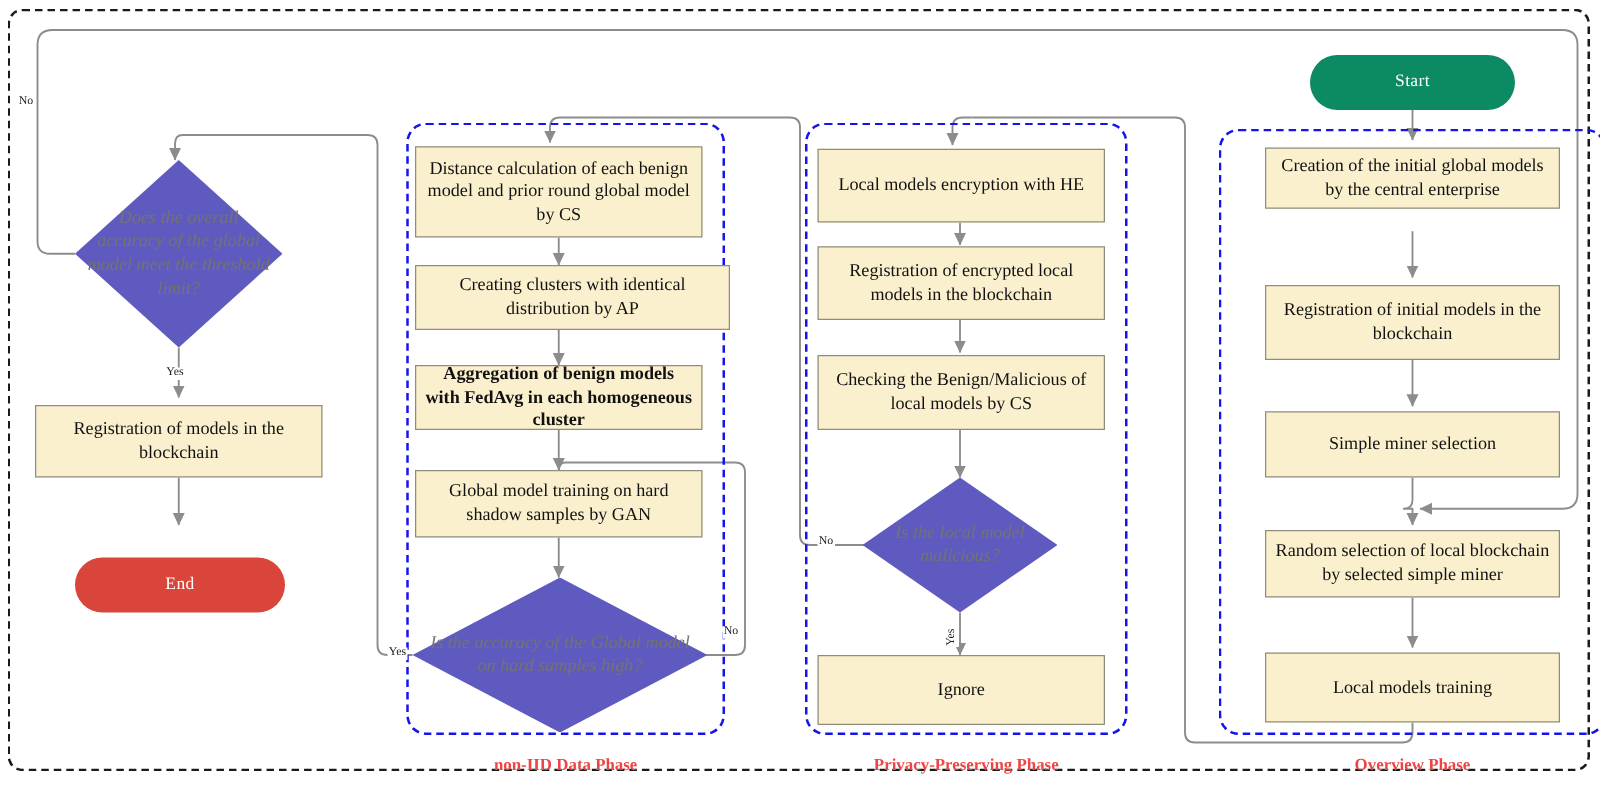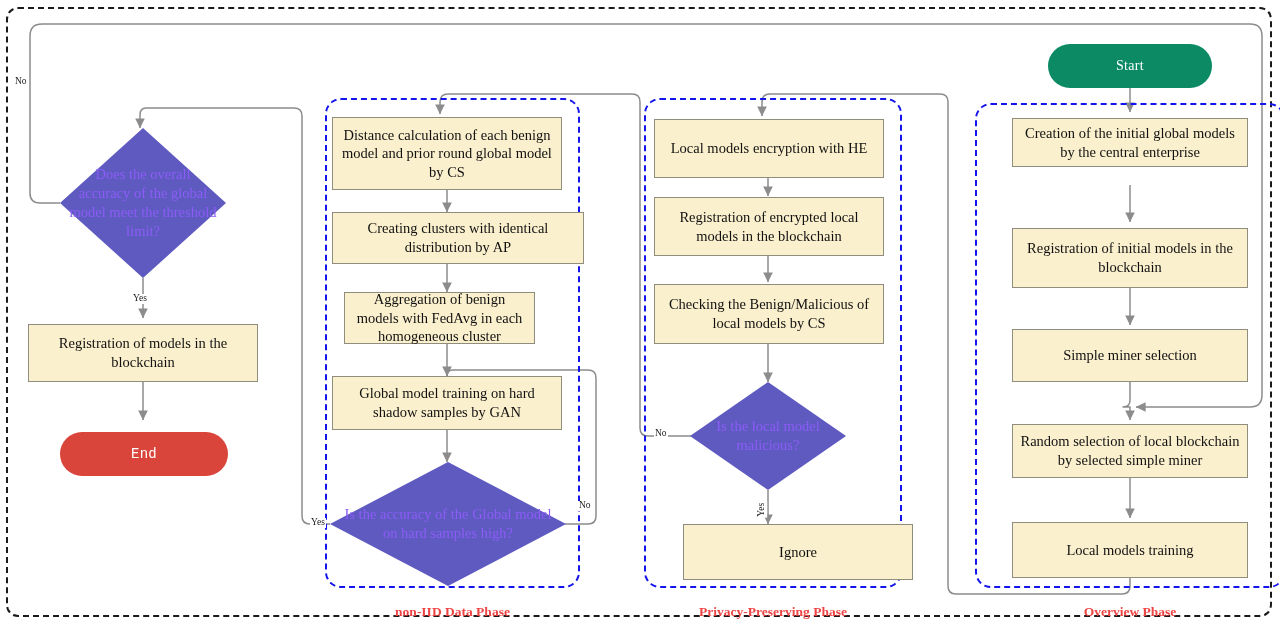--- a/index.html
+++ b/index.html
@@ -32,21 +32,21 @@
     background:#fbf0cd;border:1.4px solid #8f8e7e;
     font-size:14.5px;line-height:1.28;color:#111;padding:4px 7px;
   }
 
   .terminator{
     border-radius:22px;color:#ffffff;font-size:14px;letter-spacing:.3px;text-align:right;
   }
   .term-start{background:#0b8a63;}
   .term-end{background:#d9453a;}
 
-  .diamond{color:#8b5cf6;font-size:14.5px;line-height:1.3;}
+  .diamond{color:#737373;font-size:14.5px;line-height:1.3;font-style:italic;}
   .diamond .dshape{
     position:absolute;left:0;top:0;width:100%;height:100%;
     background:#5f5ac0;
     clip-path:polygon(50% 0%,100% 50%,50% 100%,0% 50%);
   }
   .diamond .dtext{position:relative;z-index:2;padding:0 8px;}
 
   
   #wires{position:absolute;left:0;top:0;width:1280px;height:628px;
          pointer-events:none;}
@@ -152,36 +152,36 @@
 
   <div class="node proc" style="left:654px;top:284px;width:230px;height:60px;">
     <span>Checking the Benign/Malicious of local models by CS</span>
   </div>
 
   <div class="node diamond" style="left:690px;top:382px;width:156px;height:108px;">
     <div class="dshape"></div>
     <div class="dtext">Is the local model malicious?</div>
   </div>
 
-  <div class="node proc" style="left:654px;top:524px;width:230px;height:56px;margin-left:29px;">
+  <div class="node proc" style="left:654px;top:524px;width:230px;height:56px;">
     <span>Ignore</span>
   </div>
 
   <div class="phase-group" style="left:325px;top:98px;width:255px;height:490px;"></div>
   <div class="phase-label" style="left:340px;top:604px;width:225px;">non-IID Data Phase</div>
 
   <div class="node proc" style="left:332px;top:117px;width:230px;height:73px;">
     <span>Distance calculation of each benign model and prior round global model by CS</span>
   </div>
 
   <div class="node proc" style="left:332px;top:212px;width:252px;height:52px;">
     <span>Creating clusters with identical distribution by AP</span>
   </div>
 
-  <div class="node proc" style="left:344px;top:292px;width:191px;height:52px;">
+  <div class="node proc" style="left:332px;top:292px;width:230px;height:52px;font-weight:bold;">
     <span>Aggregation of benign models with FedAvg in each homogeneous cluster</span>
   </div>
 
   <div class="node proc" style="left:332px;top:376px;width:230px;height:54px;">
     <span>Global model training on hard shadow samples by GAN</span>
   </div>
 
   <div class="node diamond" style="left:330px;top:462px;width:236px;height:124px;">
     <div class="dshape"></div>
     <div class="dtext">Is the accuracy of the Global model on hard samples high?</div>
@@ -189,21 +189,21 @@
 
   <div class="node diamond" style="left:60px;top:128px;width:166px;height:150px;">
     <div class="dshape"></div>
     <div class="dtext">Does the overall accuracy of the global model meet the threshold limit?</div>
   </div>
 
   <div class="node proc" style="left:28px;top:324px;width:230px;height:58px;">
     <span>Registration of models in the blockchain</span>
   </div>
 
-  <div class="node terminator term-end" style="left:60px;top:432px;width:168px;height:44px;font-family:Liberation Mono, monospace;">
+  <div class="node terminator term-end" style="left:60px;top:446px;width:168px;height:44px;">
     <span>End</span>
   </div>
 
   <div class="edge-label" style="left:14px;top:77px;">No</div>
   <div class="edge-label" style="left:132px;top:294px;">Yes</div>
   <div class="edge-label" style="left:310px;top:518px;">Yes</div>
   <div class="edge-label" style="left:578px;top:501px;">No</div>
   <div class="edge-label" style="left:654px;top:429px;">No</div>
   <div class="edge-label vert" style="left:754px;top:505px;">Yes</div>
 

